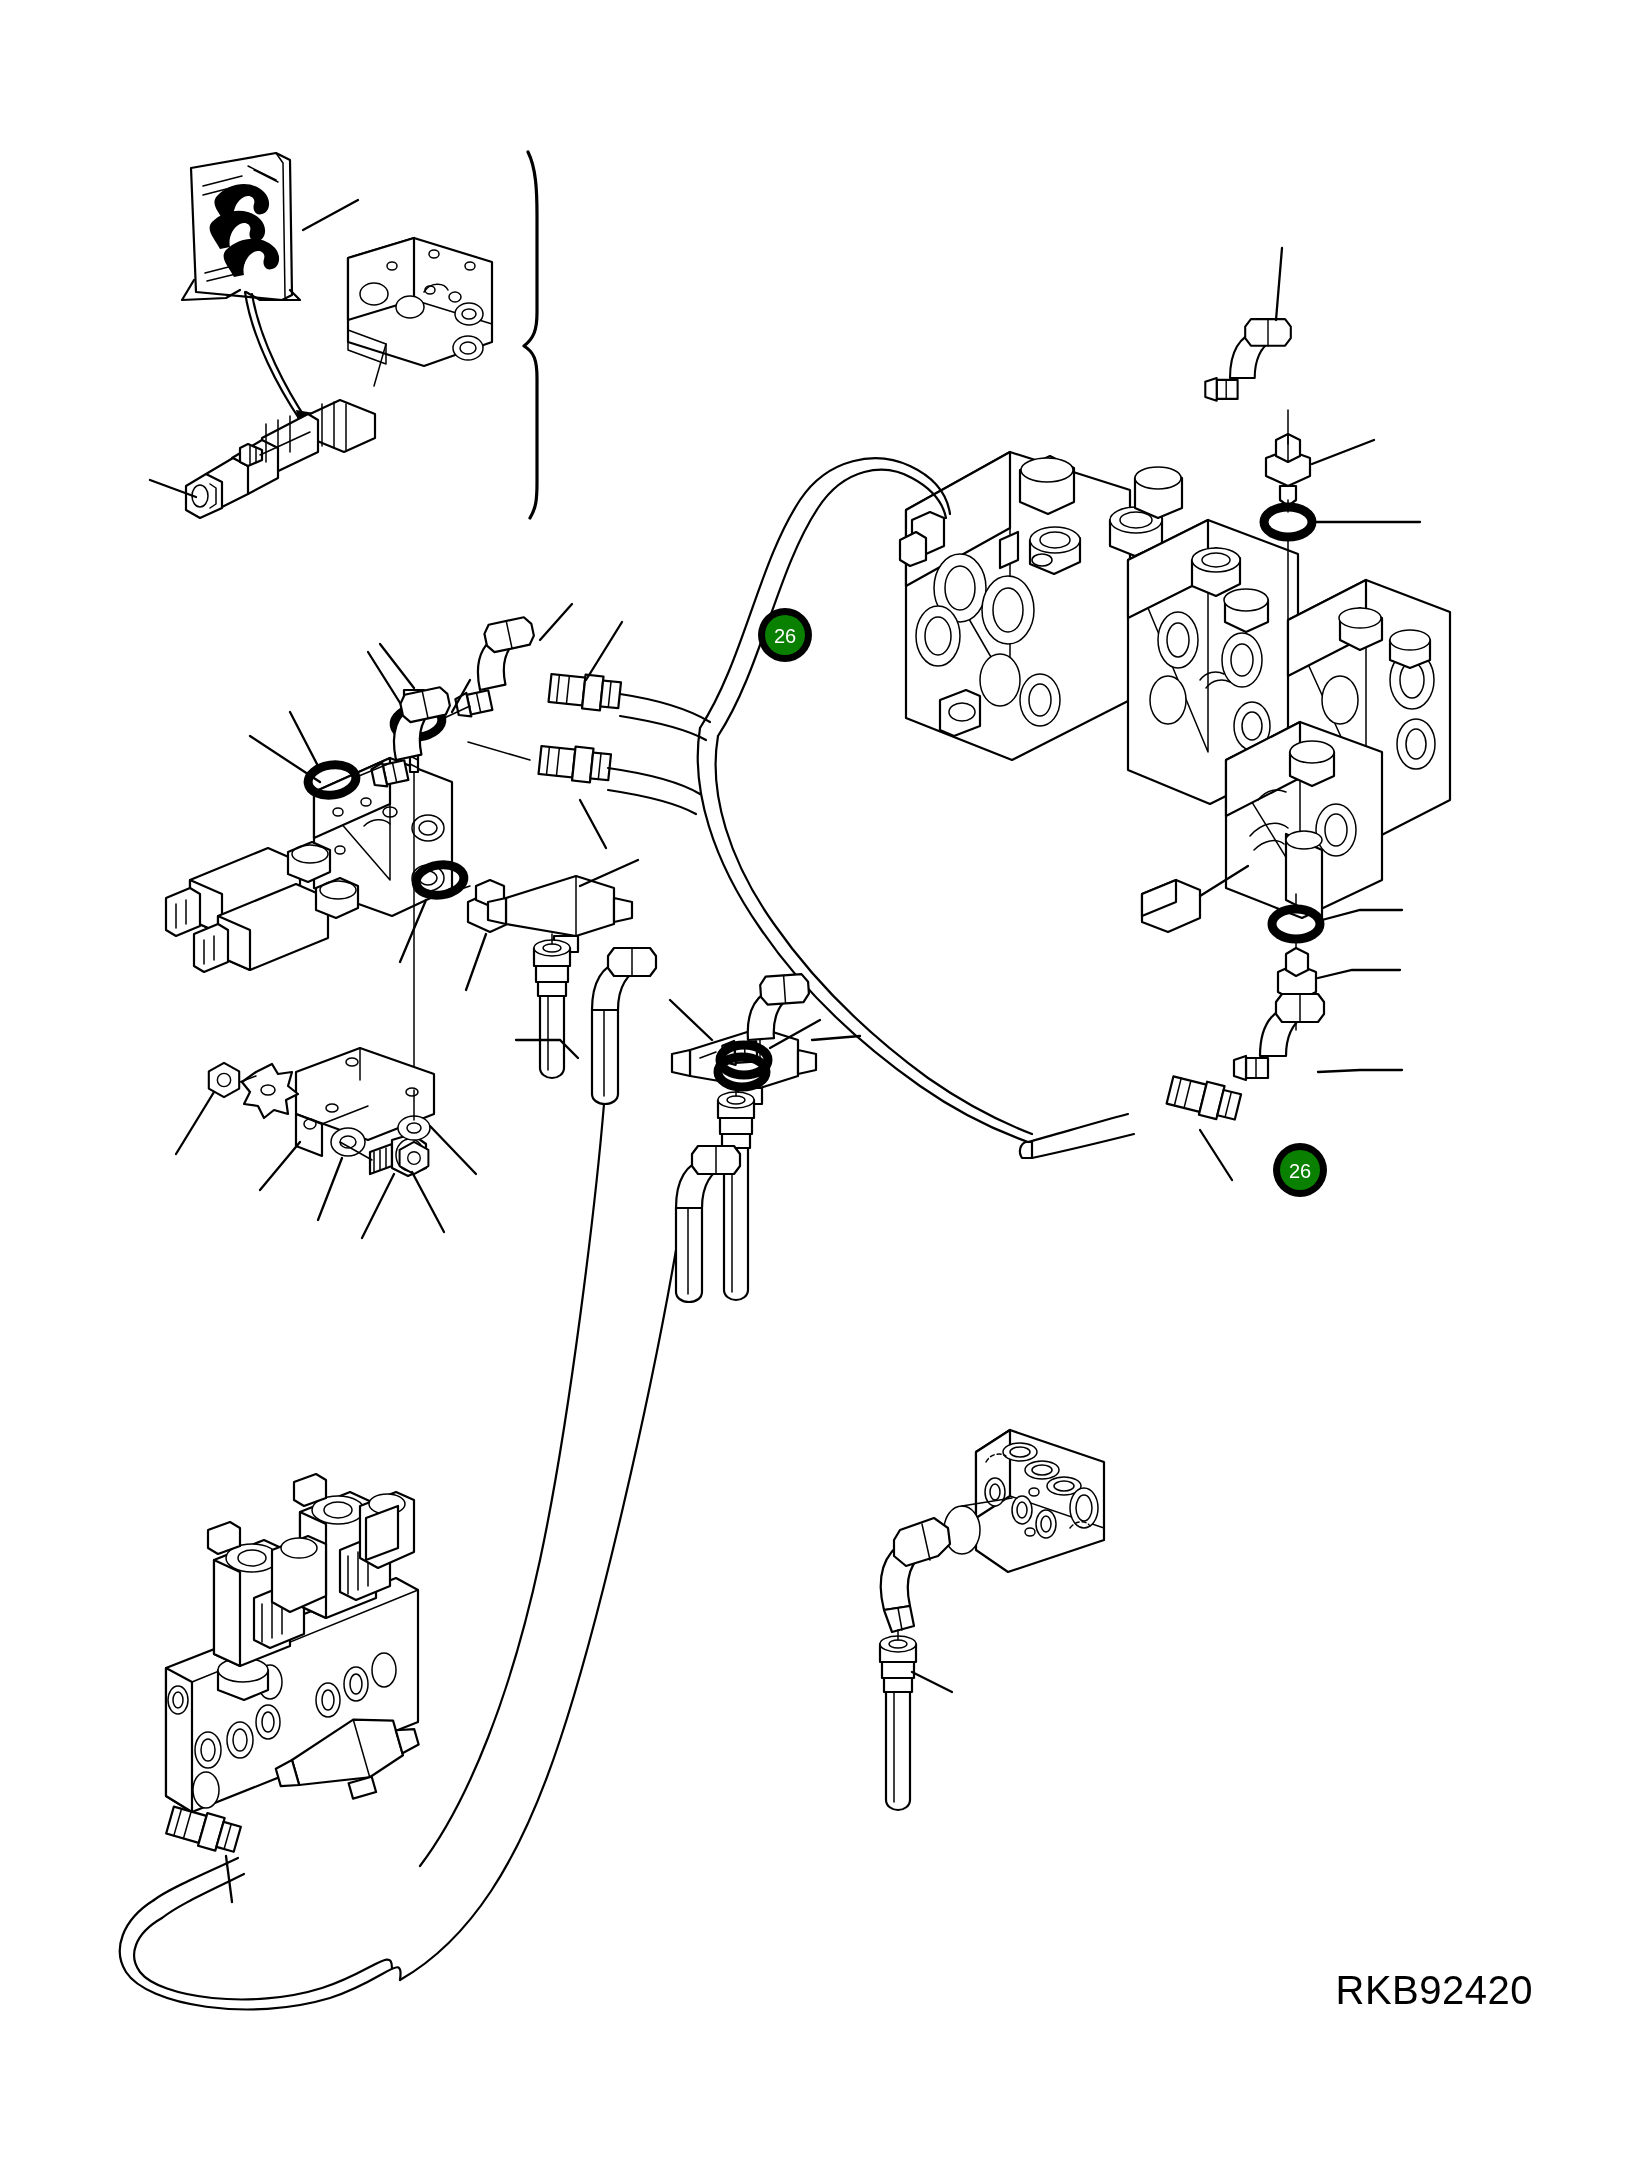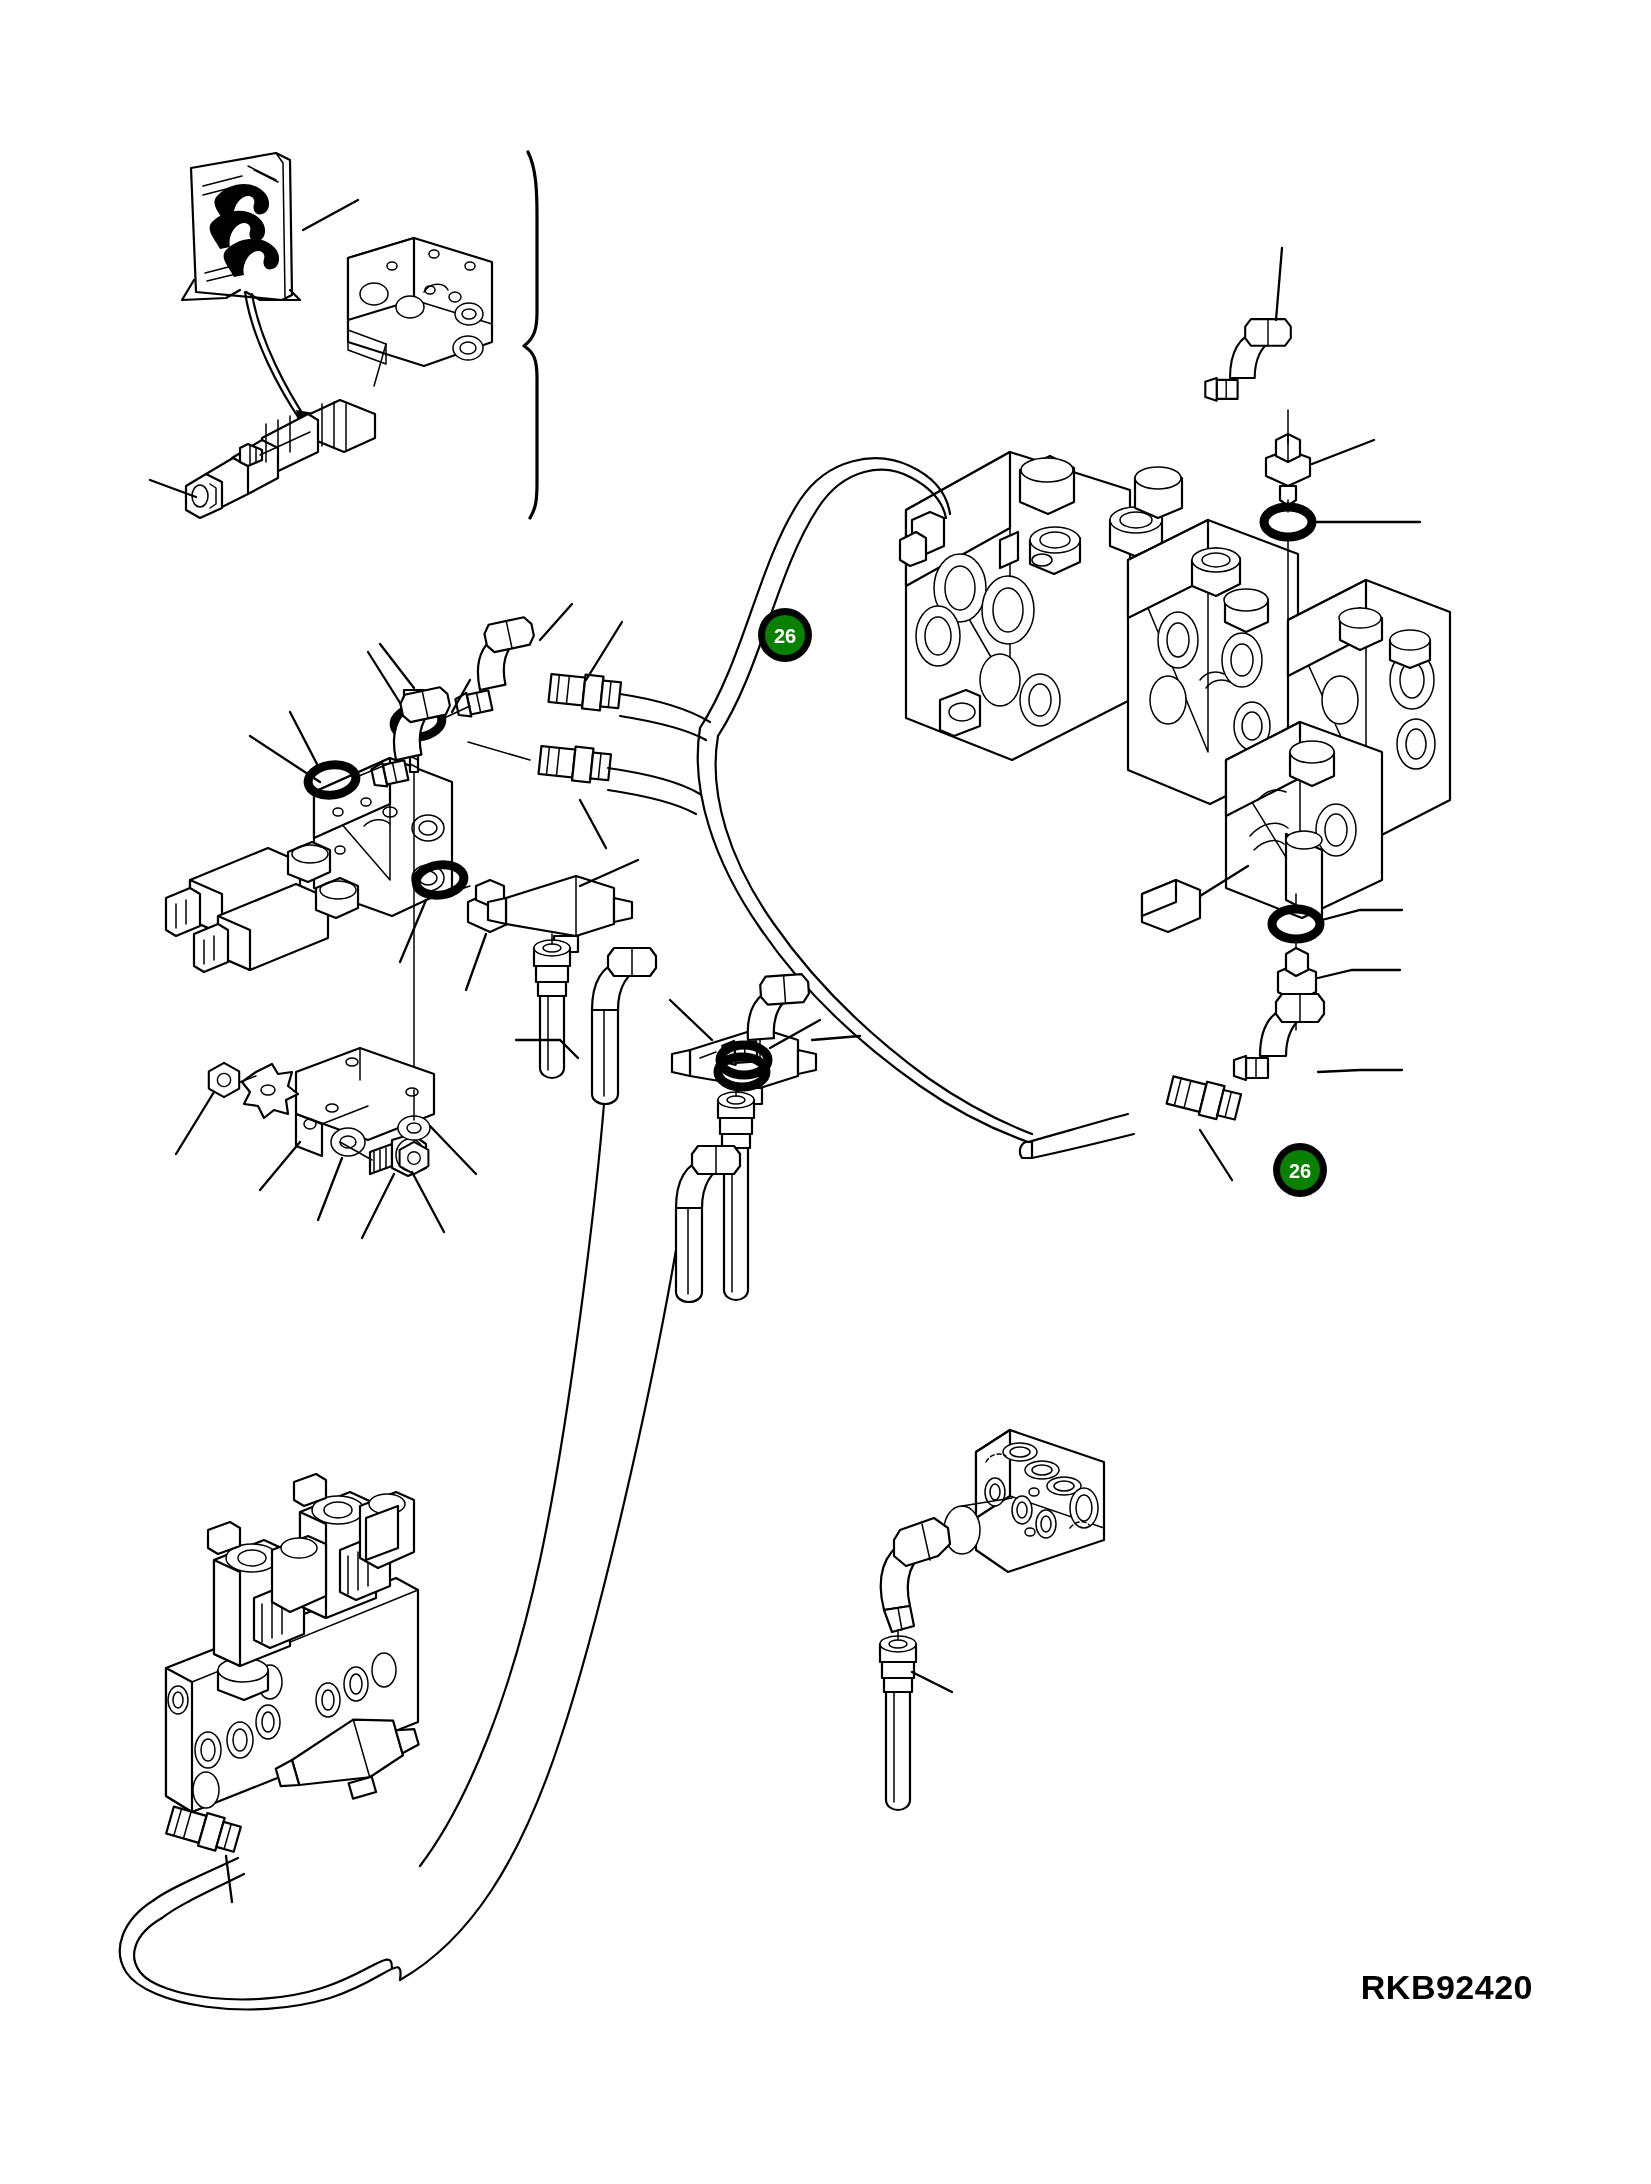--- a/index.html
+++ b/index.html
@@ -2,28 +2,28 @@
 <html><head>
 <meta charset="utf-8">
 <title>Parts Diagram</title>
 <style>
   html,body{margin:0;padding:0;background:#ffffff;}
   body{
     width:1651px;height:2184px;
     font-family:"Liberation Sans", sans-serif;
     position:relative;overflow:hidden;
   }
-  #sheet{position:absolute;left:0;top:0;width:1651px;height:2184px;background:#fff;font-weight:bold;}
+  #sheet{position:absolute;left:0;top:0;width:1651px;height:2184px;background:#fff;}
   #art{position:absolute;left:0;top:0;width:1651px;height:2184px;}
   .dwg-no{
     position:absolute;
     right:118px;
     top:1968px;
     font-family:"Liberation Sans", sans-serif;
-    font-size:34px;
+    font-size:40px;
     letter-spacing:0.5px;
     color:#000;
     white-space:nowrap;
   }
 </style>
 </head>
 <body>
 
 <div id="sheet">
 

